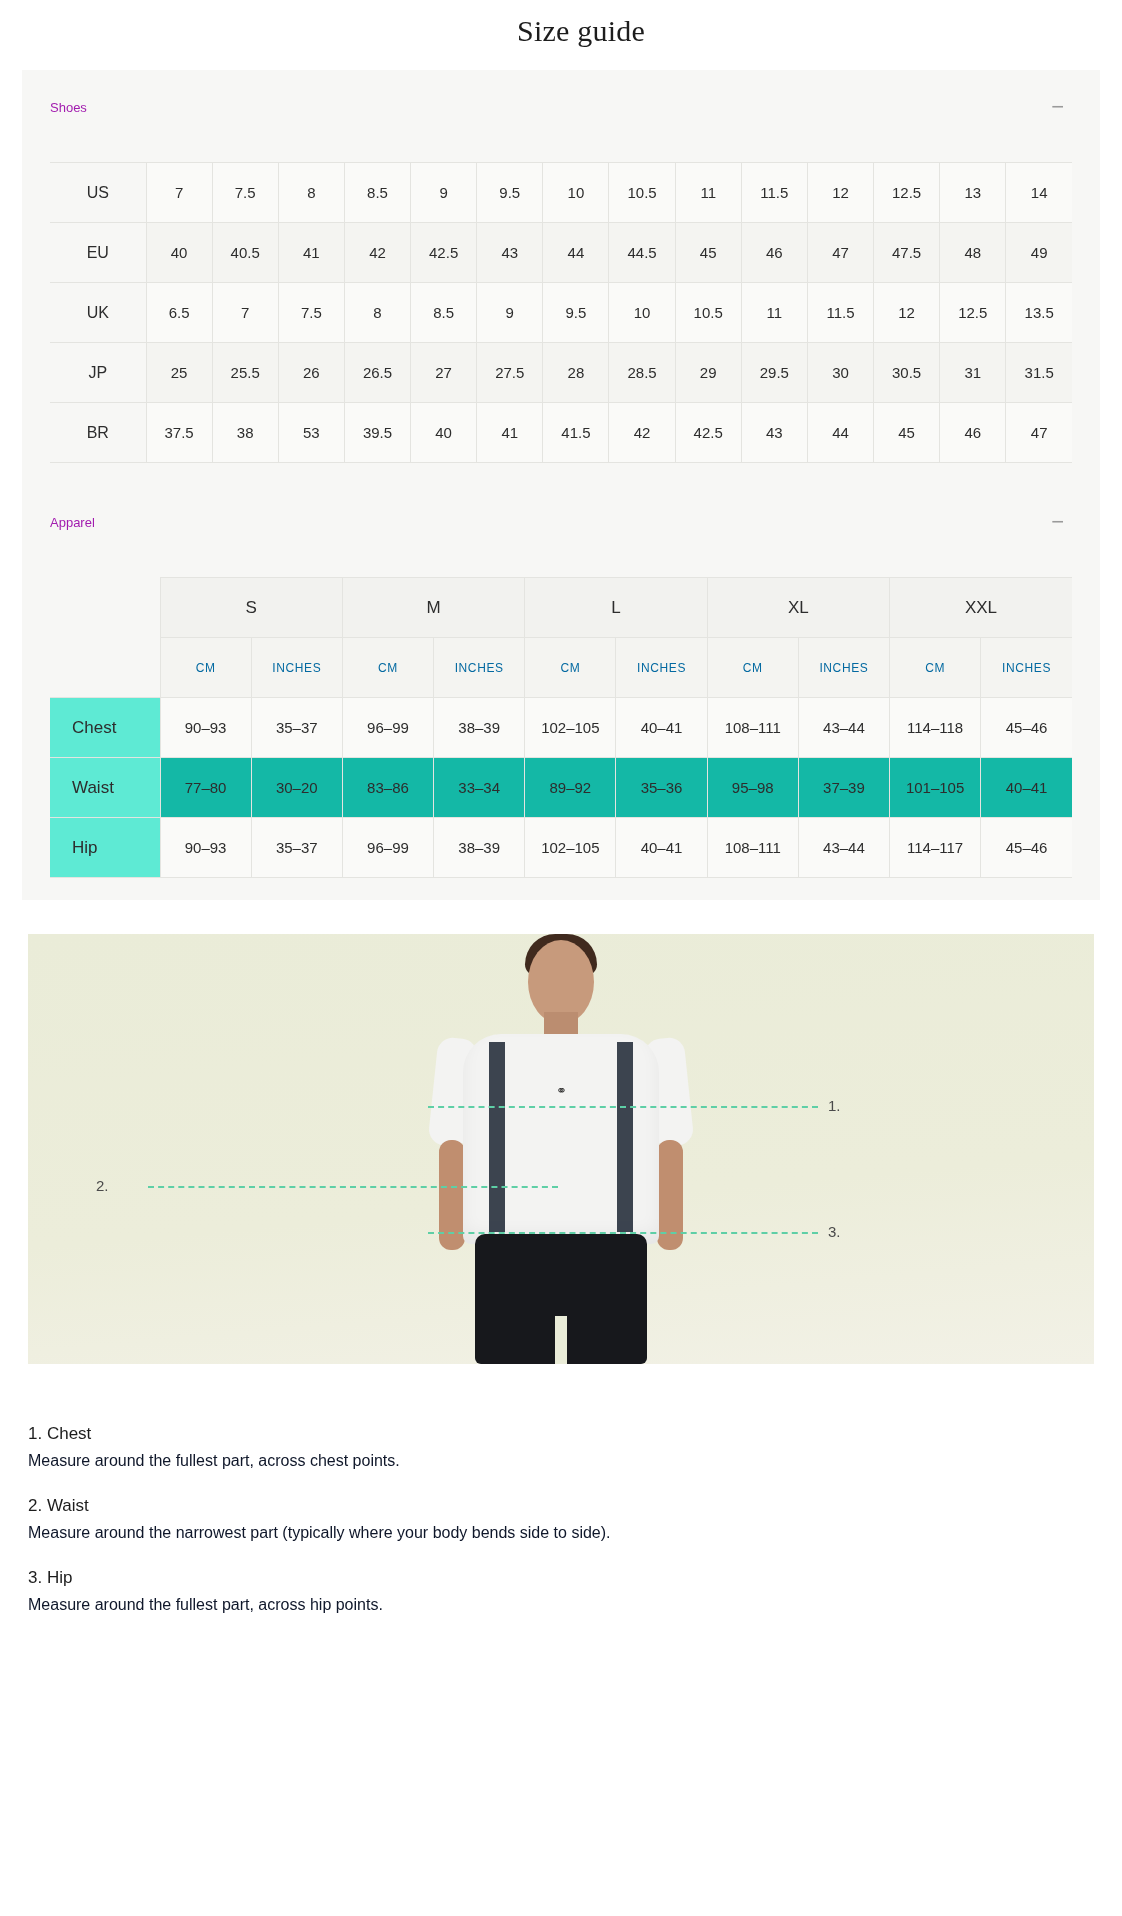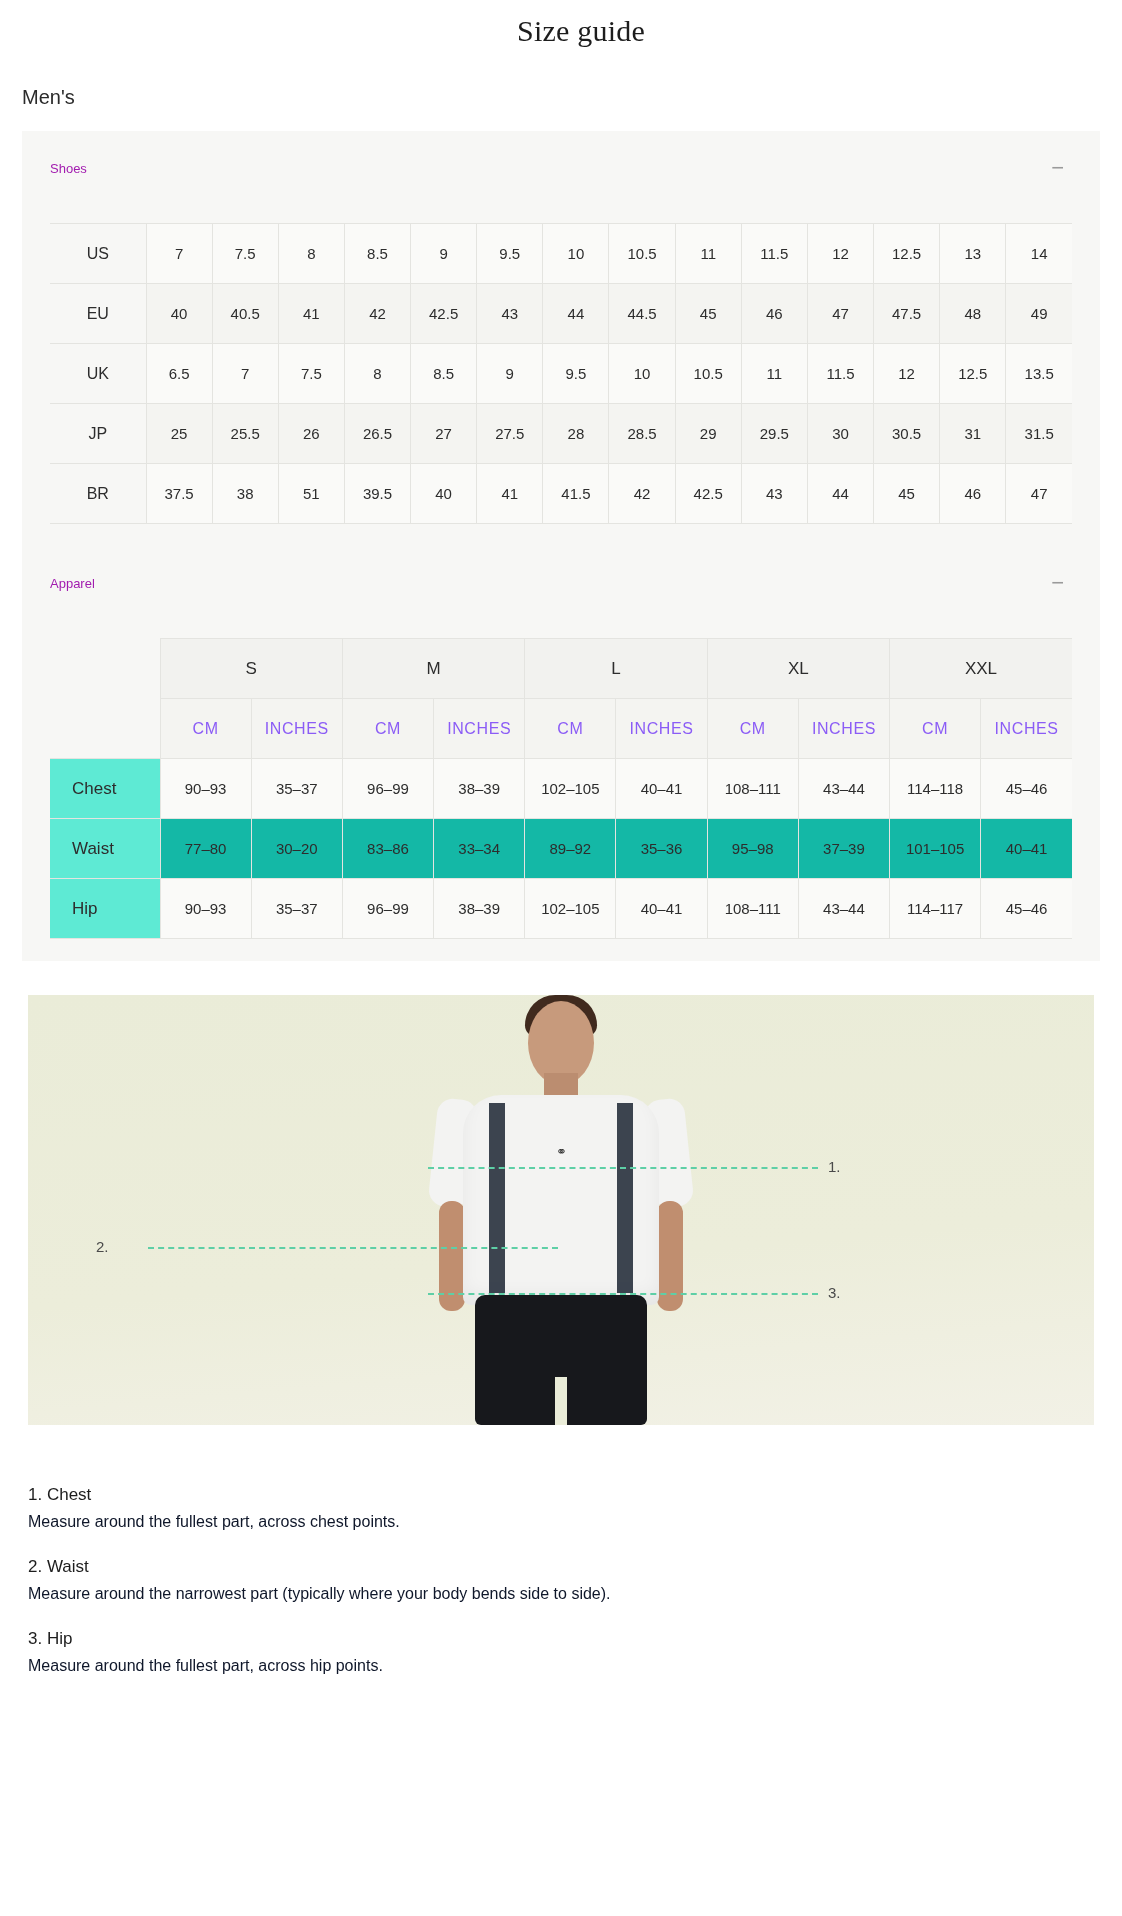--- a/index.html
+++ b/index.html
@@ -94,24 +94,24 @@
     background: transparent;
     width: 110px;
   }
   .apparel-table .size-head {
     background: #f2f2ef;
     font-size: 17px;
     height: 52px;
   }
   .apparel-table .unit-head {
     background: #f4f4f1;
-    font-size: 16px;
+    font-size: 12px;
     letter-spacing: .6px;
     height: 48px;
-    color: #8b5cf6;
+    color: #0369a1;
   }
   .apparel-table .rowhead {
     border-left: none;
     background: #5eead4;
     font-size: 17px;
     text-align: left;
     padding-left: 22px;
   }
   .apparel-table td.val { background: #fafaf8; height: 58px; }
   .apparel-table tr.alt td.val { background: #14b8a6; }
@@ -198,21 +198,20 @@
     font-size: 16px; color: #0f172a; margin: 0 0 26px 0;
   }
 </style>
 </head>
 <body>
 
 <div class="page">
 
   <div class="title">Size guide</div>
 
-  <div class="gender-label">Men's</div>
 
   <section class="panel">
     <div class="panel-head">
       <span class="panel-title">Shoes</span>
       <span class="panel-toggle">−</span>
     </div>
     <div class="table-wrap">
       <table class="shoes-table">
         <tbody id="shoes-body">
             <tr>
@@ -280,21 +279,21 @@
               <td class="val">29.5</td>
               <td class="val">30</td>
               <td class="val">30.5</td>
               <td class="val">31</td>
               <td class="val">31.5</td>
             </tr>
             <tr>
               <td class="rowhead">BR</td>
               <td class="val">37.5</td>
               <td class="val">38</td>
-              <td class="val">51</td>
+              <td class="val">53</td>
               <td class="val">39.5</td>
               <td class="val">40</td>
               <td class="val">41</td>
               <td class="val">41.5</td>
               <td class="val">42</td>
               <td class="val">42.5</td>
               <td class="val">43</td>
               <td class="val">44</td>
               <td class="val">45</td>
               <td class="val">46</td>

